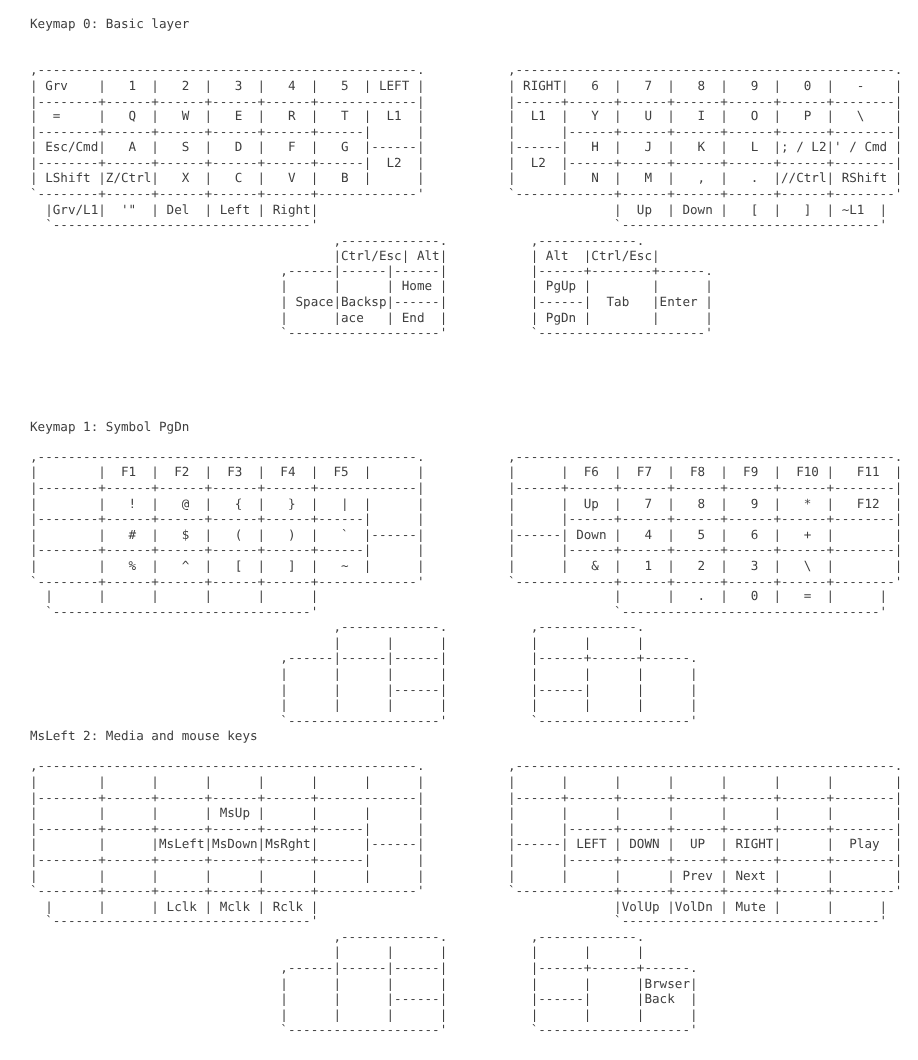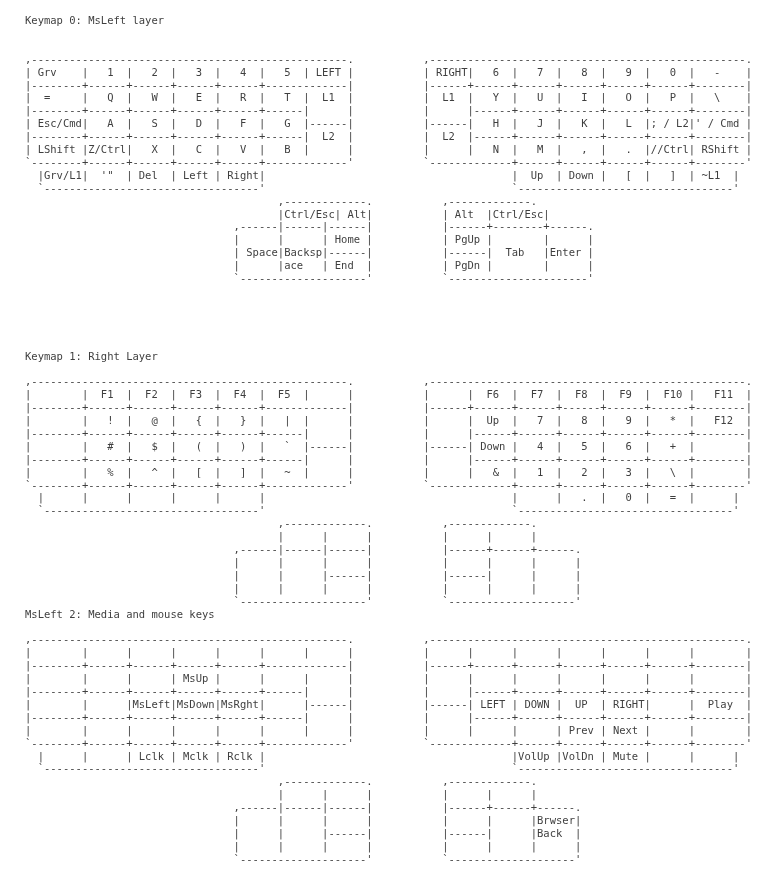--- a/index.html
+++ b/index.html
@@ -39,21 +39,21 @@
   #sec-keymap-1 pre.art{margin-bottom:0;}
   #sec-keymap-2 .sec-title{margin-bottom:12.9px;} 
   #sec-keymap-2 pre.art{margin-bottom:0;}
 </style>
 </head>
 <body>
 
 <main class="doc">
 
   <section class="sec" id="sec-keymap-0">
-    <h2 class="sec-title">Keymap 0: MsLeft layer</h2>
+    <h2 class="sec-title">Keymap 0: Basic layer</h2>
     <pre class="art">,--------------------------------------------------.           ,--------------------------------------------------.
 | Grv    |   1  |   2  |   3  |   4  |   5  | LEFT |           | RIGHT|   6  |   7  |   8  |   9  |   0  |   -    |
 |--------+------+------+------+------+-------------|           |------+------+------+------+------+------+--------|
 |  =     |   Q  |   W  |   E  |   R  |   T  |  L1  |           |  L1  |   Y  |   U  |   I  |   O  |   P  |   \    |
 |--------+------+------+------+------+------|      |           |      |------+------+------+------+------+--------|
 | Esc/Cmd|   A  |   S  |   D  |   F  |   G  |------|           |------|   H  |   J  |   K  |   L  |; / L2|' / Cmd |
 |--------+------+------+------+------+------|  L2  |           |  L2  |------+------+------+------+------+--------|
 | LShift |Z/Ctrl|   X  |   C  |   V  |   B  |      |           |      |   N  |   M  |   ,  |   .  |//Ctrl| RShift |
 `--------+------+------+------+------+-------------'           `-------------+------+------+------+------+--------'
   |Grv/L1|  '"  | Del  | Left | Right|                                       |  Up  | Down |   [  |   ]  | ~L1  |
@@ -61,21 +61,21 @@
                                         ,-------------.           ,-------------.
                                         |Ctrl/Esc| Alt|           | Alt  |Ctrl/Esc|
                                  ,------|------|------|           |------+--------+------.
                                  |      |      | Home |           | PgUp |        |      |
                                  | Space|Backsp|------|           |------|  Tab   |Enter |
                                  |      |ace   | End  |           | PgDn |        |      |
                                  `--------------------'           `----------------------'</pre>
   </section>
 
   <section class="sec" id="sec-keymap-1">
-    <h2 class="sec-title">Keymap 1: Right Layer</h2>
+    <h2 class="sec-title">Keymap 1: Symbol PgDn</h2>
     <pre class="art">,--------------------------------------------------.           ,--------------------------------------------------.
 |        |  F1  |  F2  |  F3  |  F4  |  F5  |      |           |      |  F6  |  F7  |  F8  |  F9  |  F10 |   F11  |
 |--------+------+------+------+------+-------------|           |------+------+------+------+------+------+--------|
 |        |   !  |   @  |   {  |   }  |   |  |      |           |      |  Up  |   7  |   8  |   9  |   *  |   F12  |
 |--------+------+------+------+------+------|      |           |      |------+------+------+------+------+--------|
 |        |   #  |   $  |   (  |   )  |   `  |------|           |------| Down |   4  |   5  |   6  |   +  |        |
 |--------+------+------+------+------+------|      |           |      |------+------+------+------+------+--------|
 |        |   %  |   ^  |   [  |   ]  |   ~  |      |           |      |   &amp;  |   1  |   2  |   3  |   \  |        |
 `--------+------+------+------+------+-------------'           `-------------+------+------+------+------+--------'
   |      |      |      |      |      |                                       |      |   .  |   0  |   =  |      |

